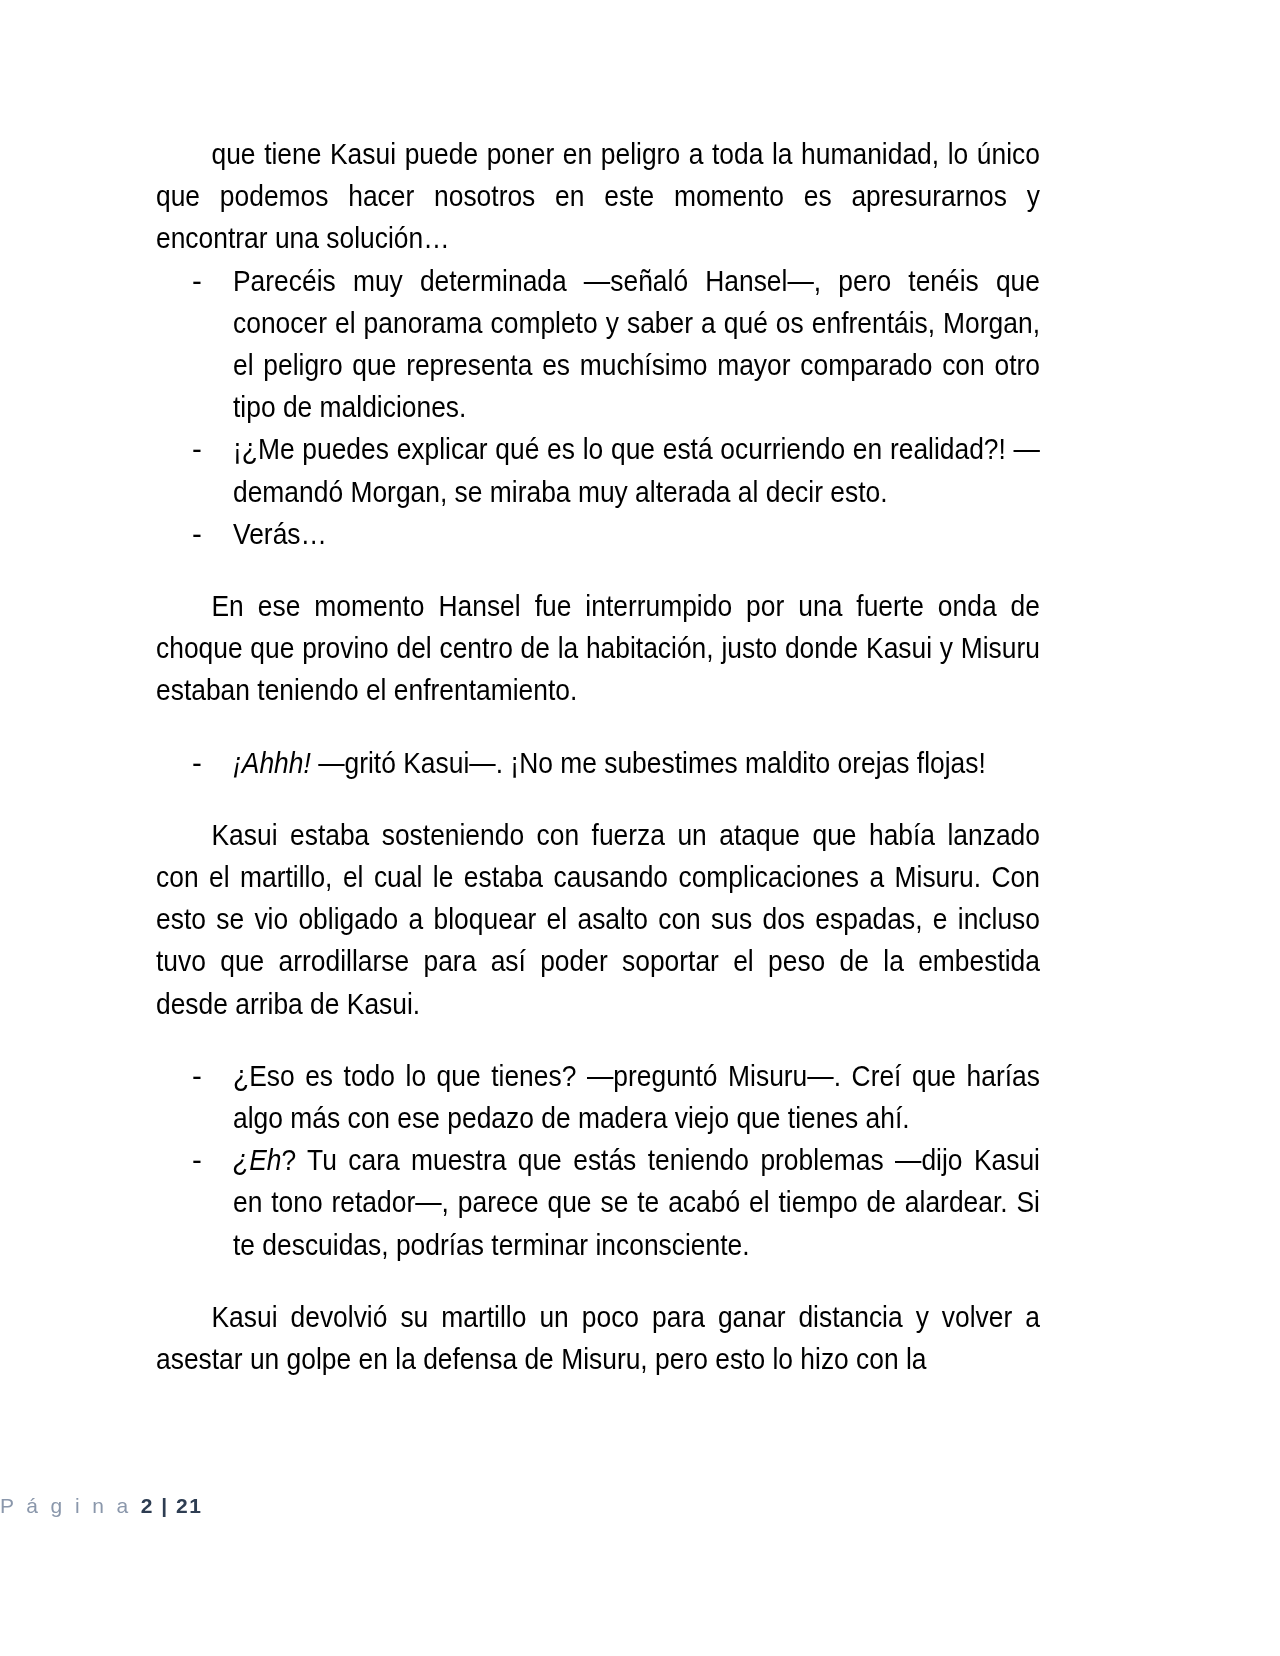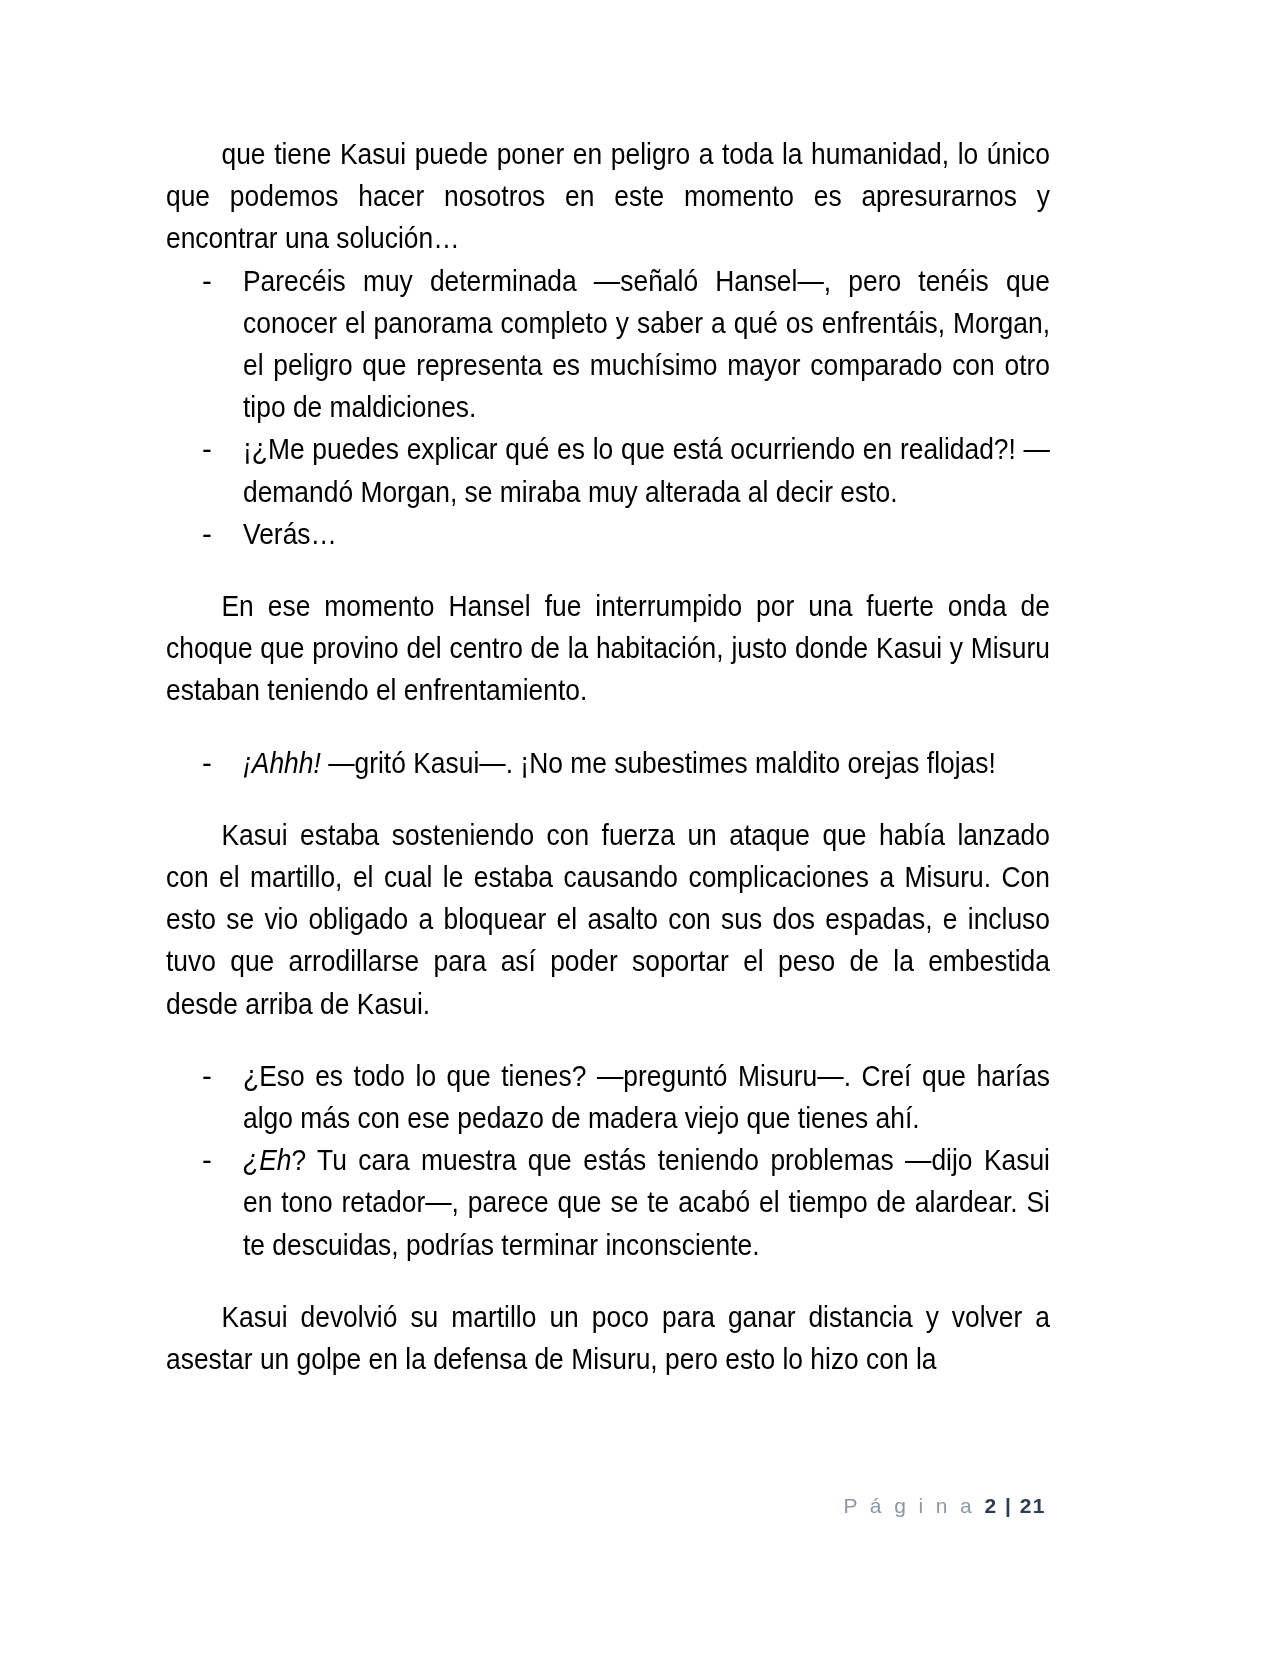--- a/index.html
+++ b/index.html
@@ -12,21 +12,21 @@
     position: relative;
     width: 1280px;
     height: 1656px;
     background: #ffffff;
     box-sizing: border-box;
     overflow: hidden;
     font-family: "Liberation Sans", "DejaVu Sans", sans-serif;
   }
   .doc-body {
     position: absolute;
-    left: 166px;
+    left: 156px;
     top: 133px;
     width: 884px;
   }
   
   .para, .li-text {
     font-size: 29.5px;
     line-height: 42.2px;
     color: #000000;
     text-align: justify;
     text-justify: inter-word;
@@ -70,21 +70,21 @@
 
   em.ital {
     font-style: italic;
   }
 
   .footer {
     position: absolute;
     left: 0;
     top: 1494px;
     width: 1280px;
-    text-align: right;
+    text-align: left;
     padding-right: 234px;
     box-sizing: border-box;
   }
   .footer-text {
     font-size: 21px;
     color: #8a97ab;
     letter-spacing: 3.4px;
     font-family: "Liberation Sans", "DejaVu Sans", sans-serif;
   }
   .footer-num {

